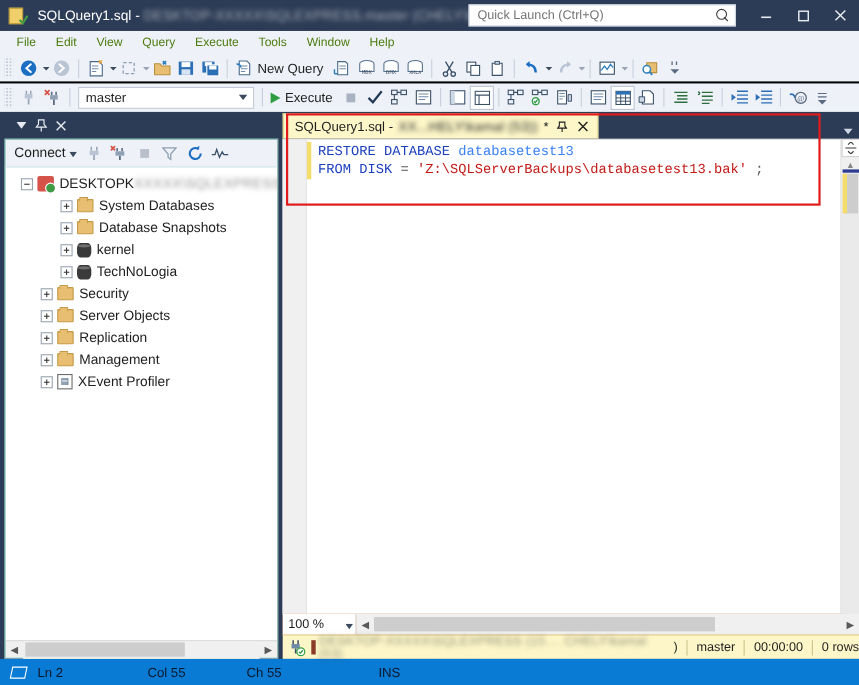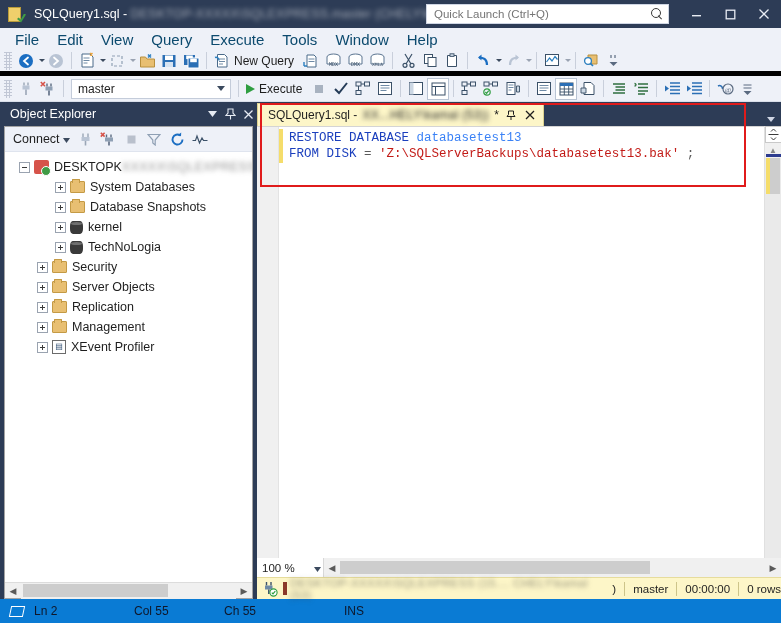--- a/index.html
+++ b/index.html
@@ -81,29 +81,29 @@
   }
   .wbtn svg { display: block; }
 
   
   .menubar {
     height: 22px; flex: 0 0 22px;
     background: #eef1f8;
     display: flex; align-items: center; padding-left: 6px;
   }
   .menu-item {
-    padding: 2px 9px; color: #0c4a6e; font-size: 15px;
+    padding: 2px 9px; color: #4d7c0f; font-size: 11px;
   }
 
   
   .toolbar {
     height: 26px; flex: 0 0 26px;
     background: #eef1f8;
     display: flex; align-items: center;
-    border-bottom: 5px solid #000000;
+    border-bottom: 2px solid #000000;
   }
   .toolbar.two { border-bottom: 1px solid #d9dfe9; }
   .grip {
     width: 8px; height: 18px; margin: 0 3px 0 4px; flex: 0 0 8px;
     background-image: radial-gradient(#b9c0cf 1px, transparent 1.1px);
     background-size: 3px 3px; background-position: 1px 2px;
     opacity: .85;
   }
   .tsep { width: 1px; height: 17px; background: #c9cfdb; margin: 0 4px; flex: 0 0 1px; }
   .tb-btn {
@@ -704,21 +704,20 @@
         <path d="M1.5 4 h8 M1.5 7 h8" stroke="#5a6a80" stroke-width="1.1"></path>
         <path d="M1.5 10 L5.5 14 L9.5 10" fill="#5a6a80"></path>
       </svg>
     </div>
   </div>
 
   <div class="bodyrow">
 
     <div class="oe">
       <div class="oe-head">
-        <span class="t">Object Explorer</span>
         <span class="oe-hbtn">
           <svg width="9" height="6" viewBox="0 0 9 6">
               <path d="M0 0 L4.5 6 L9 0 Z" fill="currentColor"></path>
             </svg>
         </span>
         <span class="oe-hbtn">
           <svg width="11" height="12" viewBox="0 0 11 12">
             <path d="M3 1 h5 v4 l2 2.5 h-9 L3 5 Z M5.5 7.5 v4" stroke="currentColor" stroke-width="1.1" fill="none"></path>
           </svg>
         </span>

